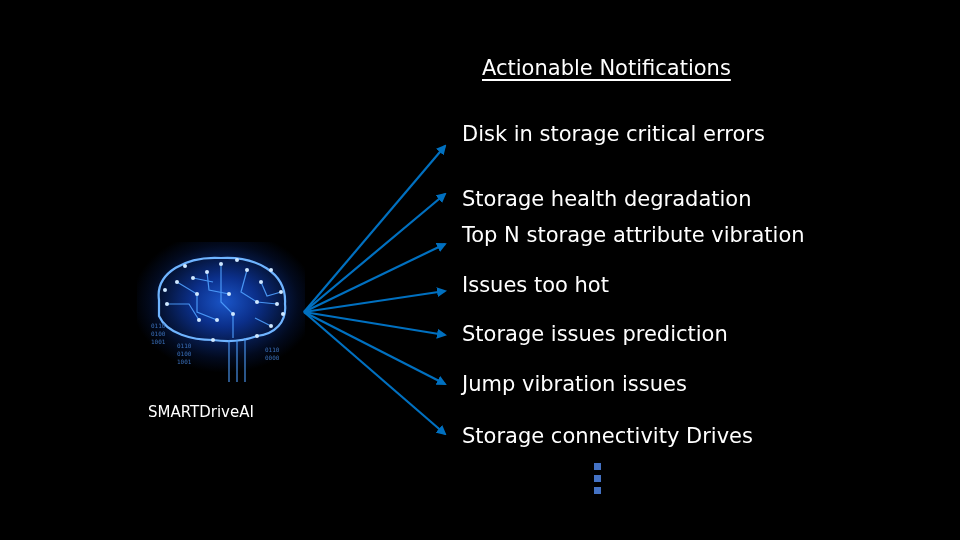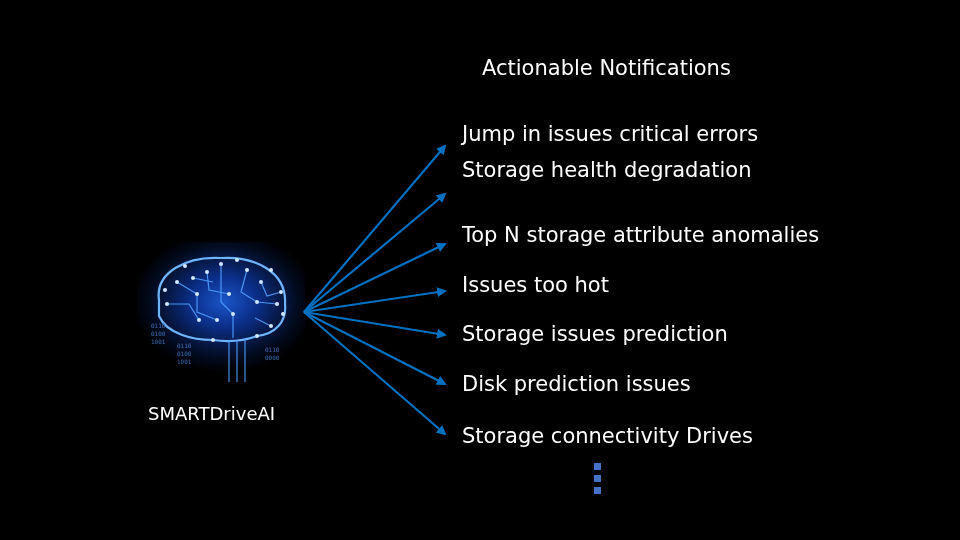--- a/index.html
+++ b/index.html
@@ -1,22 +1,22 @@
 <!DOCTYPE html>
 <html><head>
 <meta charset="utf-8">
 <style>
   html,body{margin:0;padding:0;background:#000;}
   body{width:960px;height:540px;position:relative;overflow:hidden;font-family:"DejaVu Sans","Liberation Sans",sans-serif;color:#fff;}
-  .title{position:absolute;left:482px;top:56px;font-size:21px;text-underline-offset:4px;white-space:nowrap;}
+  .title{position:absolute;left:482px;top:56px;font-size:21px;text-decoration:underline;text-underline-offset:4px;white-space:nowrap;}
   .item{position:absolute;left:462px;font-size:21px;white-space:nowrap;line-height:26px;}
   .brain{position:absolute;left:137px;top:242px;width:168px;height:142px;
     background:radial-gradient(ellipse 55% 50% at 52% 42%, #1a55c8 0%, #0b2f8a 35%, #061a4a 60%, #020a1e 80%, #000 100%);}
   .brain svg{position:absolute;left:0;top:0;}
-  .label{position:absolute;left:148px;top:403px;font-size:18px;white-space:nowrap;}
+  .label{position:absolute;left:148px;top:403px;font-size:15px;white-space:nowrap;}
   svg.arrows{position:absolute;left:0;top:0;}
   .dot{position:absolute;left:594px;width:7px;height:7px;background:#4472c4;}
 </style>
 </head>
 <body>
 
 <div class="title">Actionable Notifications</div>
 
 <div class="brain">
   <svg width="168" height="142" viewBox="0 0 168 142">
@@ -84,25 +84,25 @@
     <line x1="304" y1="312" x2="445" y2="146"></line>
     <line x1="304" y1="312" x2="445" y2="194"></line>
     <line x1="304" y1="312" x2="445" y2="244"></line>
     <line x1="304" y1="312" x2="445" y2="291"></line>
     <line x1="304" y1="312" x2="445" y2="335"></line>
     <line x1="304" y1="312" x2="445" y2="384"></line>
     <line x1="304" y1="312" x2="445" y2="434"></line>
   </g>
 </svg>
 
-<div class="item" style="top:121px">Jump in issues critical errors</div>
-<div class="item" style="top:157px">Storage health degradation</div>
-<div class="item" style="top:222px">Top N storage attribute anomalies</div>
+<div class="item" style="top:121px">Disk in storage critical errors</div>
+<div class="item" style="top:186px">Storage health degradation</div>
+<div class="item" style="top:222px">Top N storage attribute vibration</div>
 <div class="item" style="top:272px">Issues too hot</div>
 <div class="item" style="top:321px">Storage issues prediction</div>
-<div class="item" style="top:371px">Disk prediction issues</div>
+<div class="item" style="top:371px">Jump vibration issues</div>
 <div class="item" style="top:423px">Storage connectivity Drives</div>
 
 <div>
   <div class="dot" style="top:463px"></div>
   <div class="dot" style="top:475px"></div>
   <div class="dot" style="top:487px"></div>
 </div>
 
 </body></html>

